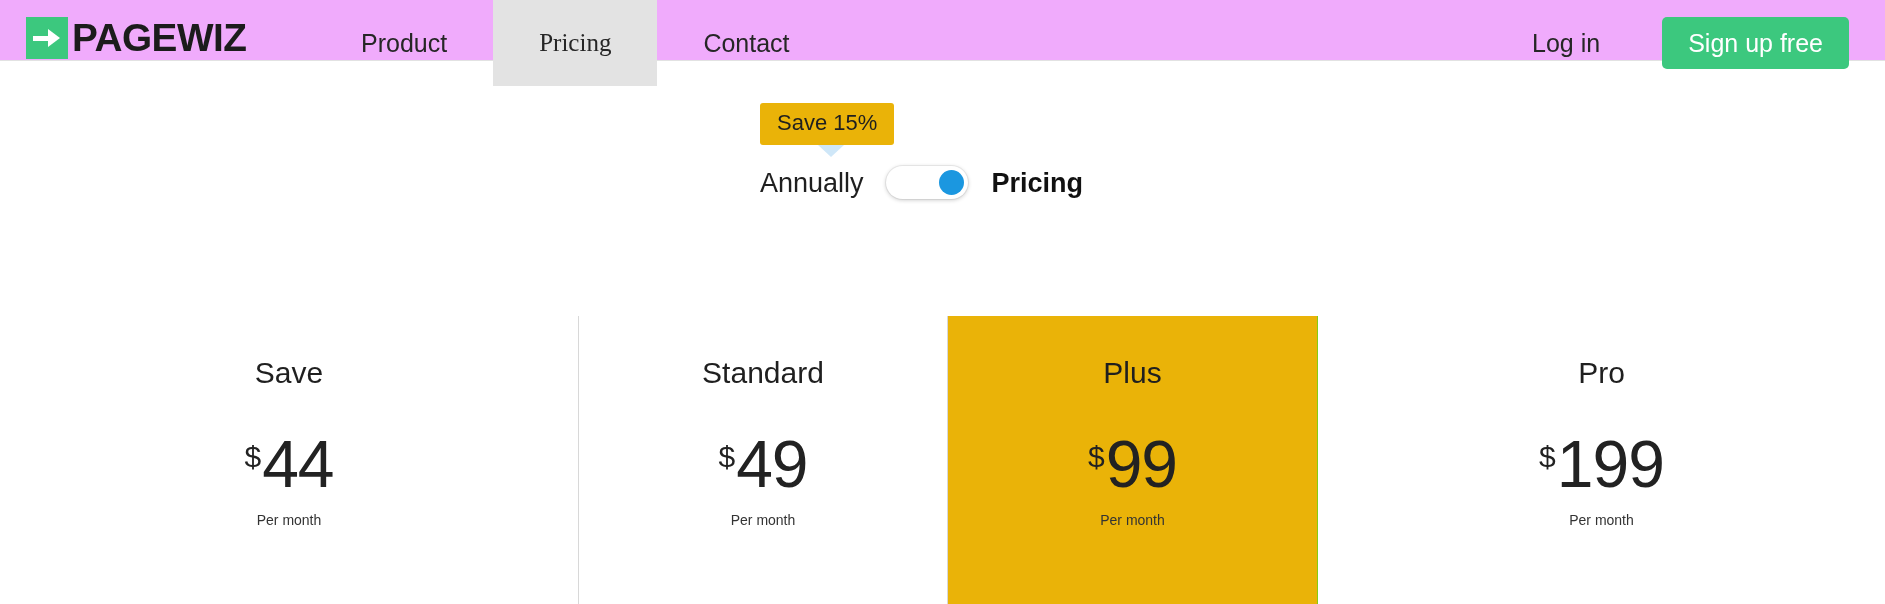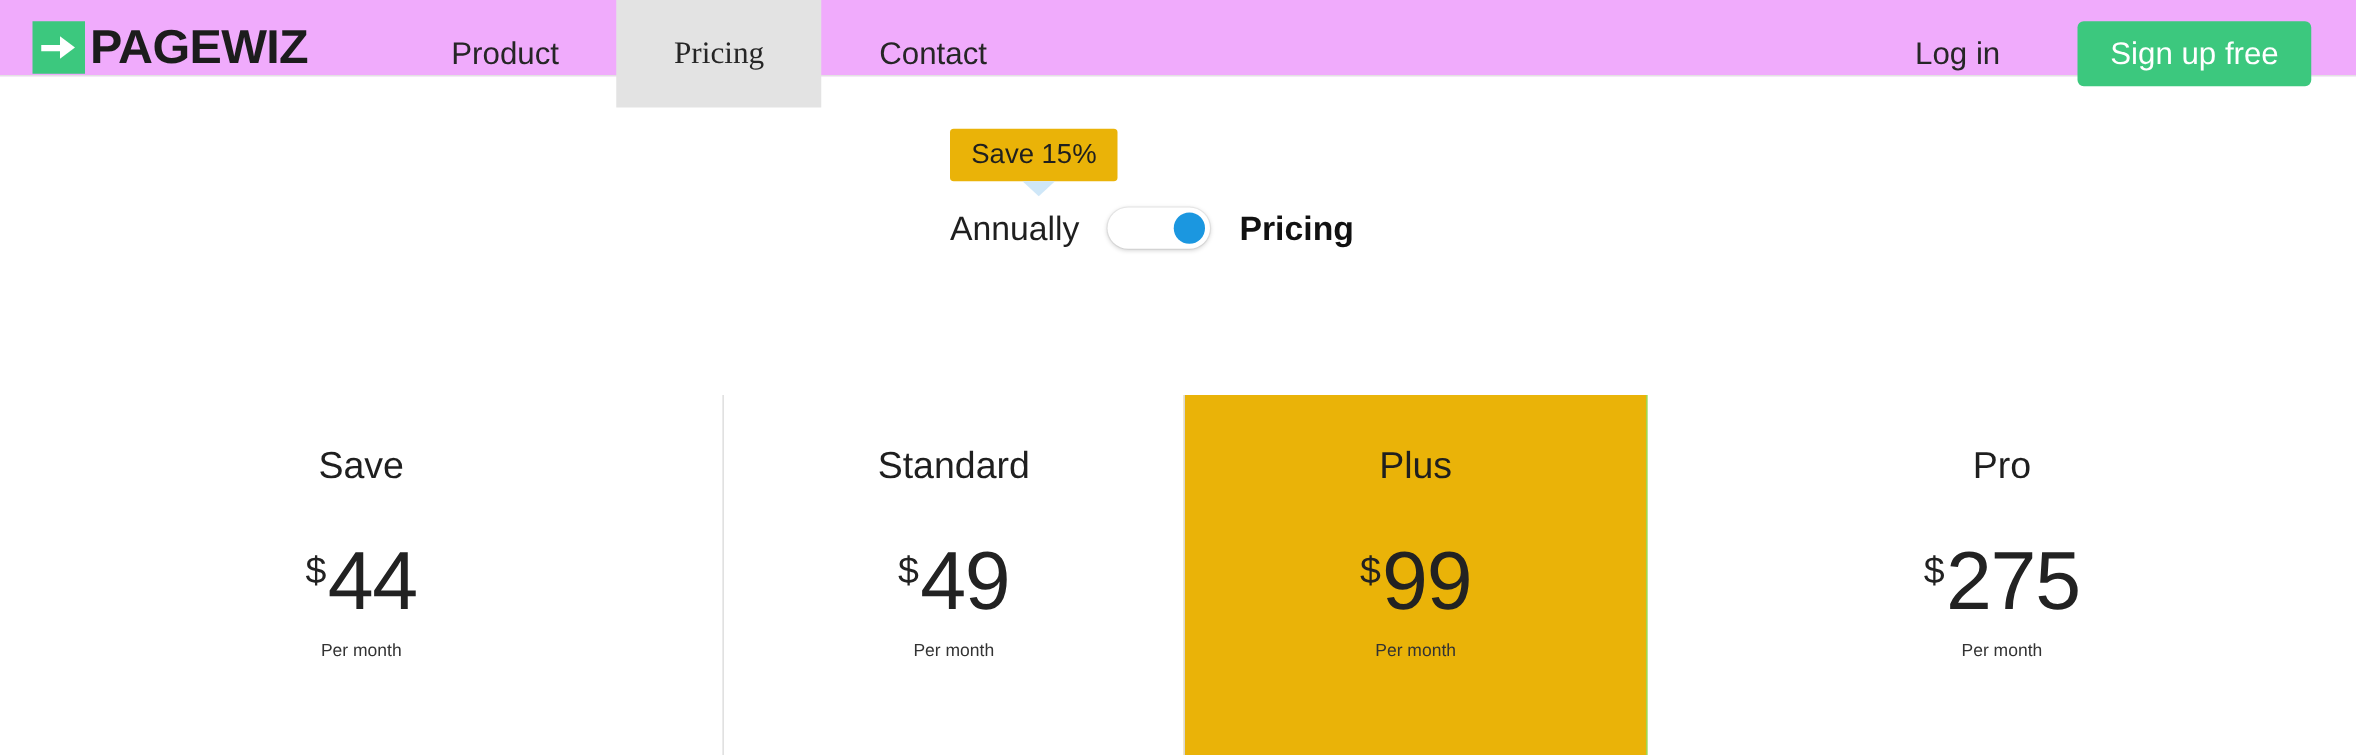--- a/index.html
+++ b/index.html
@@ -333,20 +333,20 @@
         <span class="price-currency">$</span>
         <span class="price-amount">99</span>
       </div>
       <div class="plan-period">Per month</div>
     </div>
 
     <div class="plan p-pro">
       <div class="plan-name">Pro</div>
       <div class="plan-price">
         <span class="price-currency">$</span>
-        <span class="price-amount">275</span>
+        <span class="price-amount">199</span>
       </div>
       <div class="plan-period">Per month</div>
     </div>
 
   </div>
 
 </div>
 
 </body></html>

